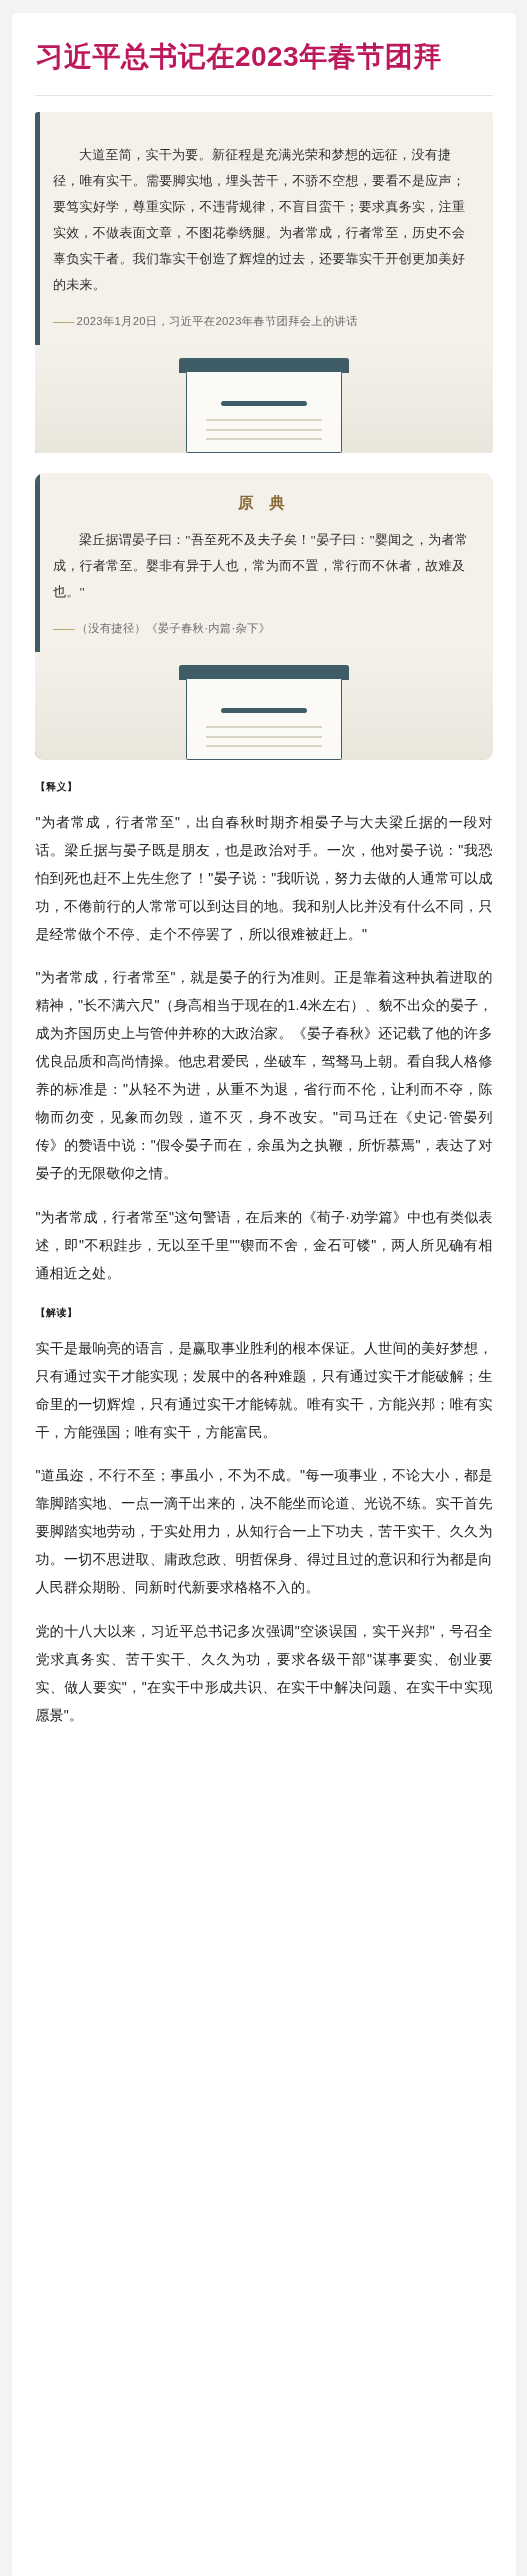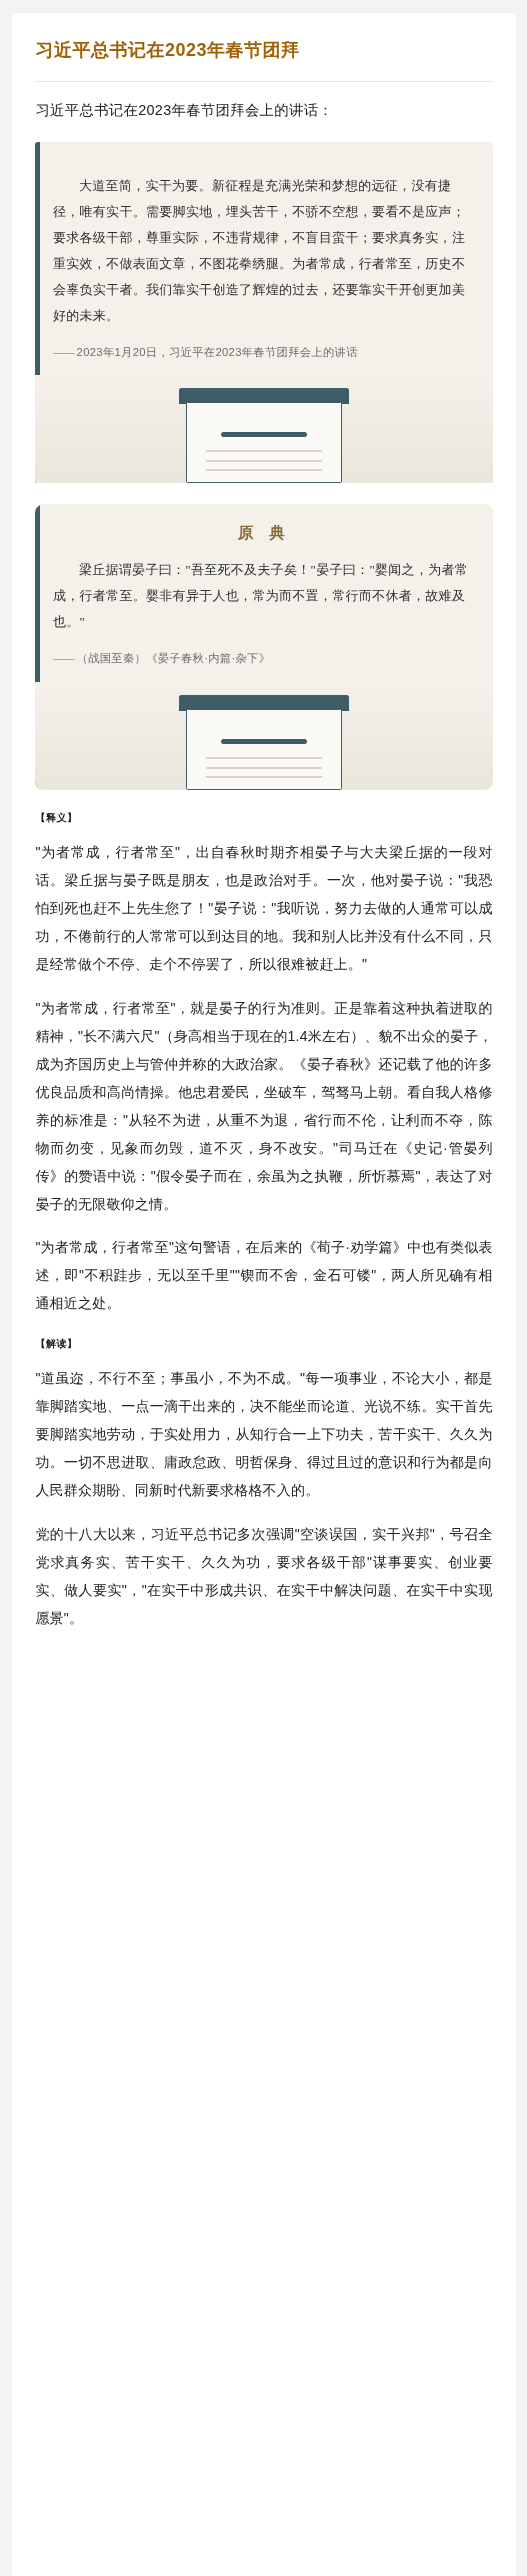--- a/index.html
+++ b/index.html
@@ -23,23 +23,23 @@
   }
   .card {
     background: #ffffff;
     border-radius: 5.2px;
     padding: 20.6px 23px 36px 23px;
     min-height: 3143px;
     position: relative;
     box-shadow: 0 0.5px 1.5px rgba(0,0,0,0.05);
   }
   .title {
-    font-size: 18px;
+    font-size: 28px;
     font-weight: bold;
-    color: #a16207;
+    color: #be185d;
     line-height: 1.45;
     letter-spacing: 0.5px;
     margin: 3.1px 0 17.5px 0;
   }
   .title-rule {
     border: 0;
     border-top: 0.5px solid #e6e4e1;
     margin: 0 0 15.5px 0;
   }
   .lede {
@@ -143,26 +143,25 @@
 </style>
 </head>
 <body>
 
 <div class="page">
   <div class="card">
 
     <h1 class="title">习近平总书记在2023年春节团拜</h1>
     <hr class="title-rule">
 
-    <p class="lede">习近平总书记在2023年春节团拜会上的讲话：</p>
 
     <figure class="quote-figure">
       <div class="side-bar"></div>
       <div class="quote-inner">
-        <p class="quote-text">大道至简，实干为要。新征程是充满光荣和梦想的远征，没有捷径，唯有实干。需要脚实地，埋头苦干，不骄不空想，要看不是应声；要求各级干部，尊重实际，不违背规律，不盲目蛮干；要求真务实，注重实效，不做表面文章，不图花拳绣腿。为者常成，行者常至，历史不会辜负实干者。我们靠实干创造了辉煌的过去，还要靠实干开创更加美好的未来。</p>
+        <p class="quote-text">大道至简，实干为要。新征程是充满光荣和梦想的远征，没有捷径，唯有实干。需要脚实地，埋头苦干，不骄不空想，要看不是应声；要笃实好学，尊重实际，不违背规律，不盲目蛮干；要求真务实，注重实效，不做表面文章，不图花拳绣腿。为者常成，行者常至，历史不会辜负实干者。我们靠实干创造了辉煌的过去，还要靠实干开创更加美好的未来。</p>
         <p class="quote-attr">
           <span class="dash">——</span><span>2023年1月20日，习近平在2023年春节团拜会上的讲话</span>
         </p>
       </div>
       <div class="quote-deco">
         <div class="box">
           <div class="lid"></div>
           <div class="body">
             <div class="slot"></div>
             <div class="line l1"></div>
@@ -172,21 +171,21 @@
         </div>
       </div>
     </figure>
 
     <figure class="quote-figure second">
       <div class="side-bar"></div>
       <div class="quote-inner">
         <div class="quote-head">原 典</div>
         <p class="quote-text">梁丘据谓晏子曰："吾至死不及夫子矣！"晏子曰："婴闻之，为者常成，行者常至。婴非有异于人也，常为而不置，常行而不休者，故难及也。"</p>
         <p class="quote-attr">
-          <span class="dash">——</span><span>（战国至秦）《晏子春秋·内篇·杂下》</span>
+          <span class="dash">——</span><span>（没有捷径）《晏子春秋·内篇·杂下》</span>
         </p>
       </div>
       <div class="quote-deco">
         <div class="box">
           <div class="lid"></div>
           <div class="body">
             <div class="slot"></div>
             <div class="line l1"></div>
             <div class="line l2"></div>
             <div class="line l3"></div>
@@ -194,19 +193,20 @@
         </div>
       </div>
     </figure>
 
     <h2 class="section-label">【释义】</h2>
     <p class="body">"为者常成，行者常至"，出自春秋时期齐相晏子与大夫梁丘据的一段对话。梁丘据与晏子既是朋友，也是政治对手。一次，他对晏子说："我恐怕到死也赶不上先生您了！"晏子说："我听说，努力去做的人通常可以成功，不倦前行的人常常可以到达目的地。我和别人比并没有什么不同，只是经常做个不停、走个不停罢了，所以很难被赶上。"</p>
     <p class="body">"为者常成，行者常至"，就是晏子的行为准则。正是靠着这种执着进取的精神，"长不满六尺"（身高相当于现在的1.4米左右）、貌不出众的晏子，成为齐国历史上与管仲并称的大政治家。《晏子春秋》还记载了他的许多优良品质和高尚情操。他忠君爱民，坐破车，驾驽马上朝。看自我人格修养的标准是："从轻不为进，从重不为退，省行而不伦，让利而不夺，陈物而勿变，见象而勿毁，道不灭，身不改安。"司马迁在《史记·管晏列传》的赞语中说："假令晏子而在，余虽为之执鞭，所忻慕焉"，表达了对晏子的无限敬仰之情。</p>
     <p class="body">"为者常成，行者常至"这句警语，在后来的《荀子·劝学篇》中也有类似表述，即"不积跬步，无以至千里""锲而不舍，金石可镂"，两人所见确有相通相近之处。</p>
 
     <h2 class="section-label">【解读】</h2>
+    <p class="body">实干是最响亮的语言，是赢取事业胜利的根本保证。人世间的美好梦想，只有通过实干才能实现；发展中的各种难题，只有通过实干才能破解；生命里的一切辉煌，只有通过实干才能铸就。唯有实干，方能兴邦；唯有实干，方能强国；唯有实干，方能富民。</p>
     <p class="body">"道虽迩，不行不至；事虽小，不为不成。"每一项事业，不论大小，都是靠脚踏实地、一点一滴干出来的，决不能坐而论道、光说不练。实干首先要脚踏实地劳动，于实处用力，从知行合一上下功夫，苦干实干、久久为功。一切不思进取、庸政怠政、明哲保身、得过且过的意识和行为都是向人民群众期盼、同新时代新要求格格不入的。</p>
     <p class="body">党的十八大以来，习近平总书记多次强调"空谈误国，实干兴邦"，号召全党求真务实、苦干实干、久久为功，要求各级干部"谋事要实、创业要实、做人要实"，"在实干中形成共识、在实干中解决问题、在实干中实现愿景"。</p>
 
   </div>
 
 </div>
 
 
 </body></html>

